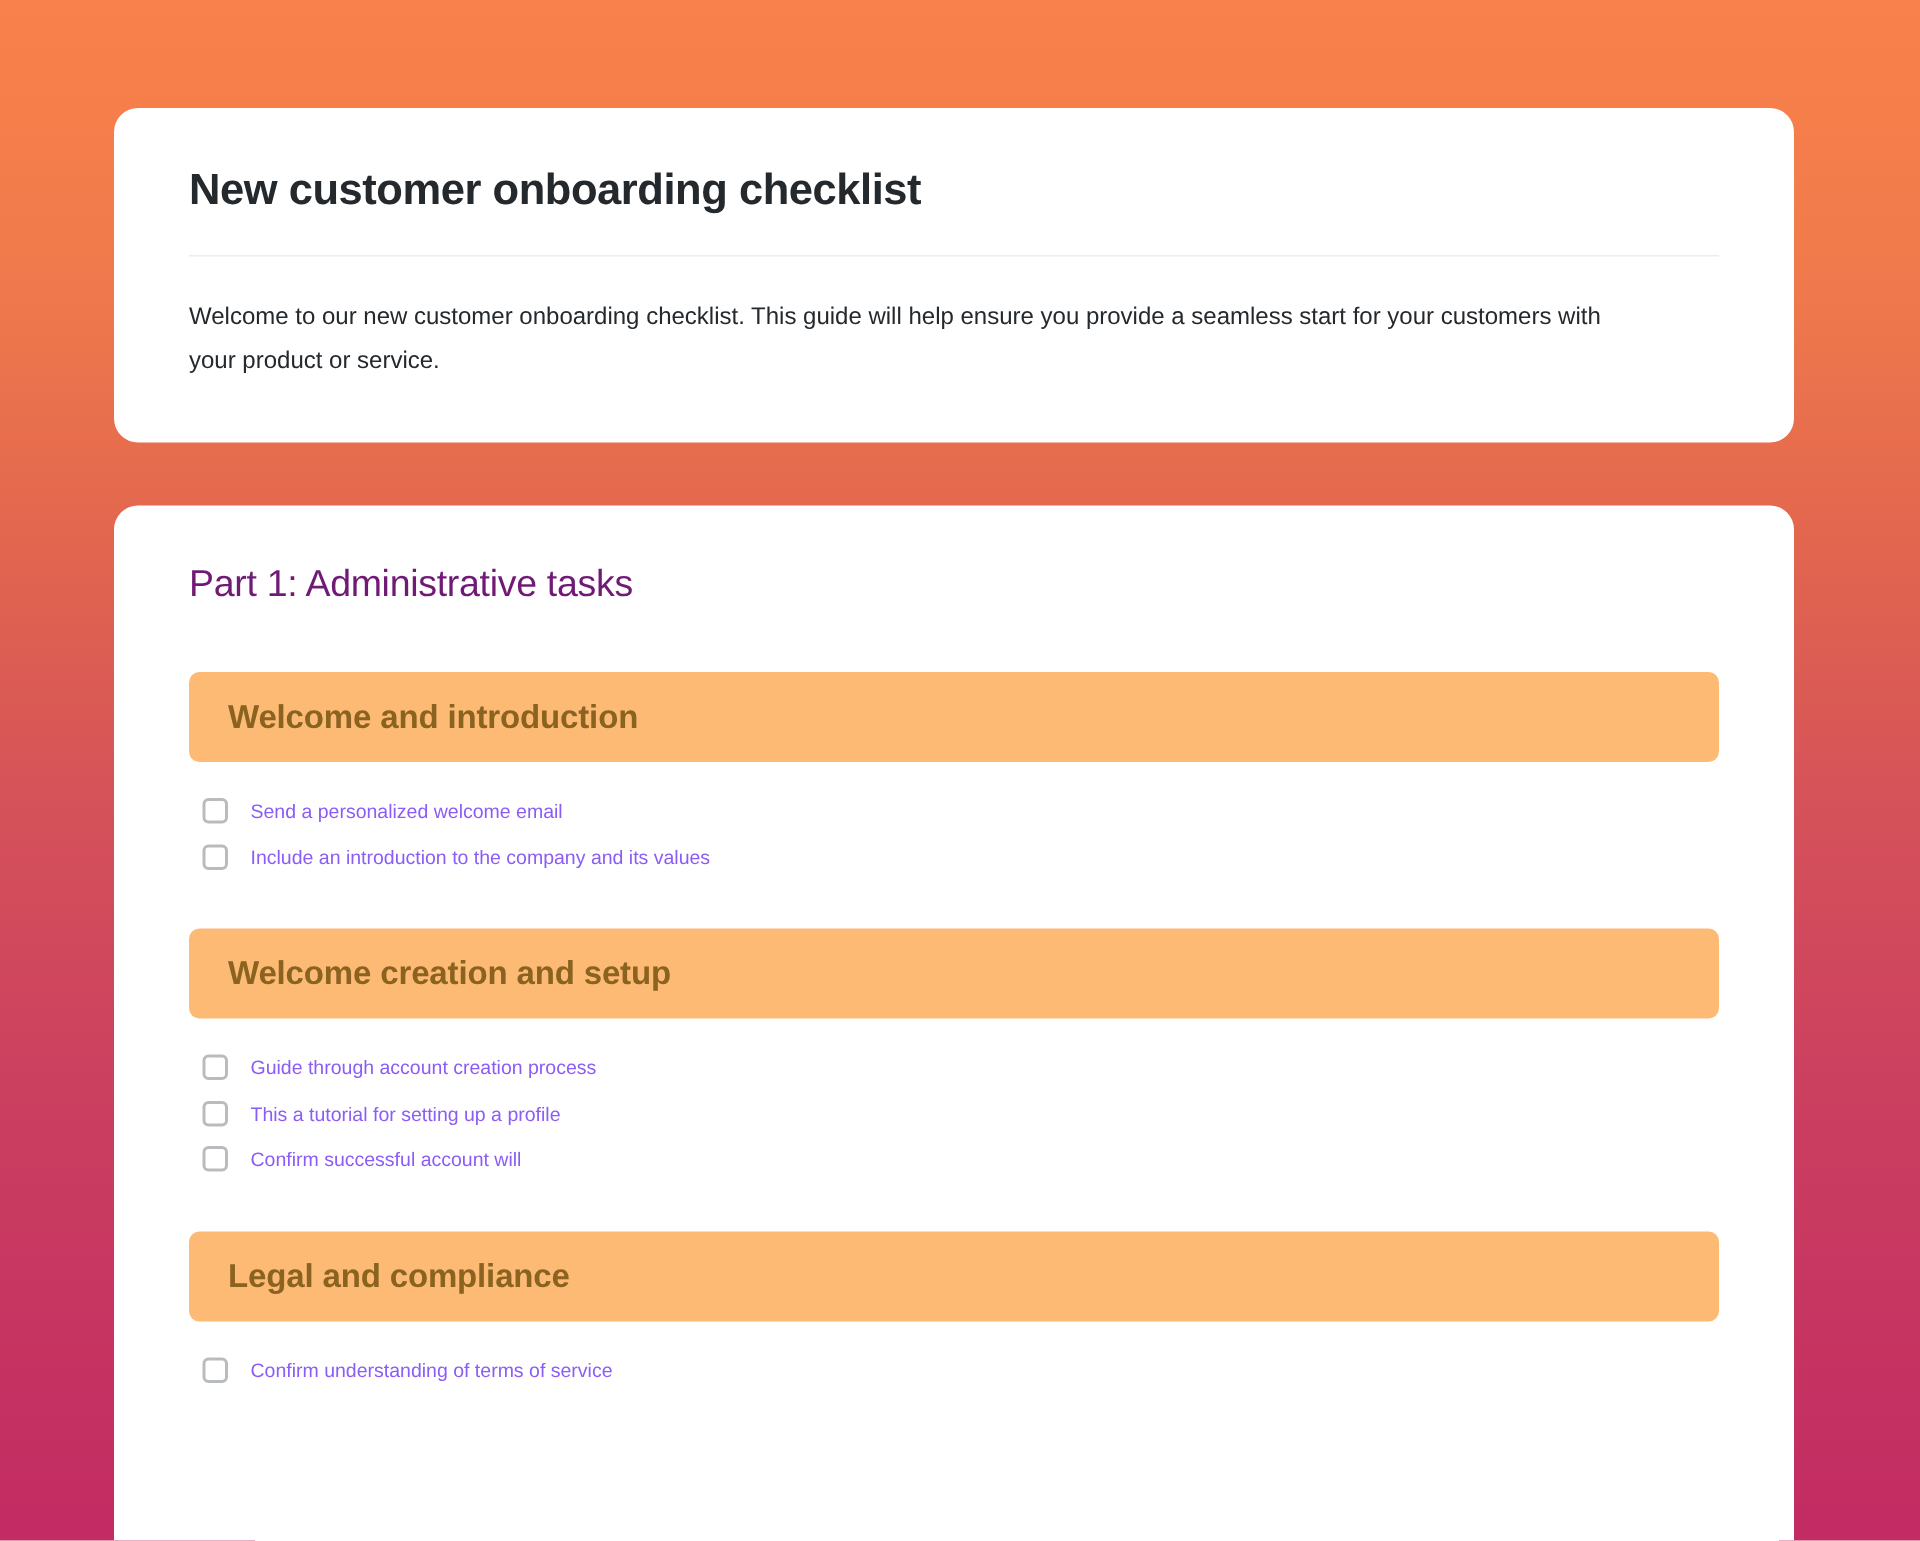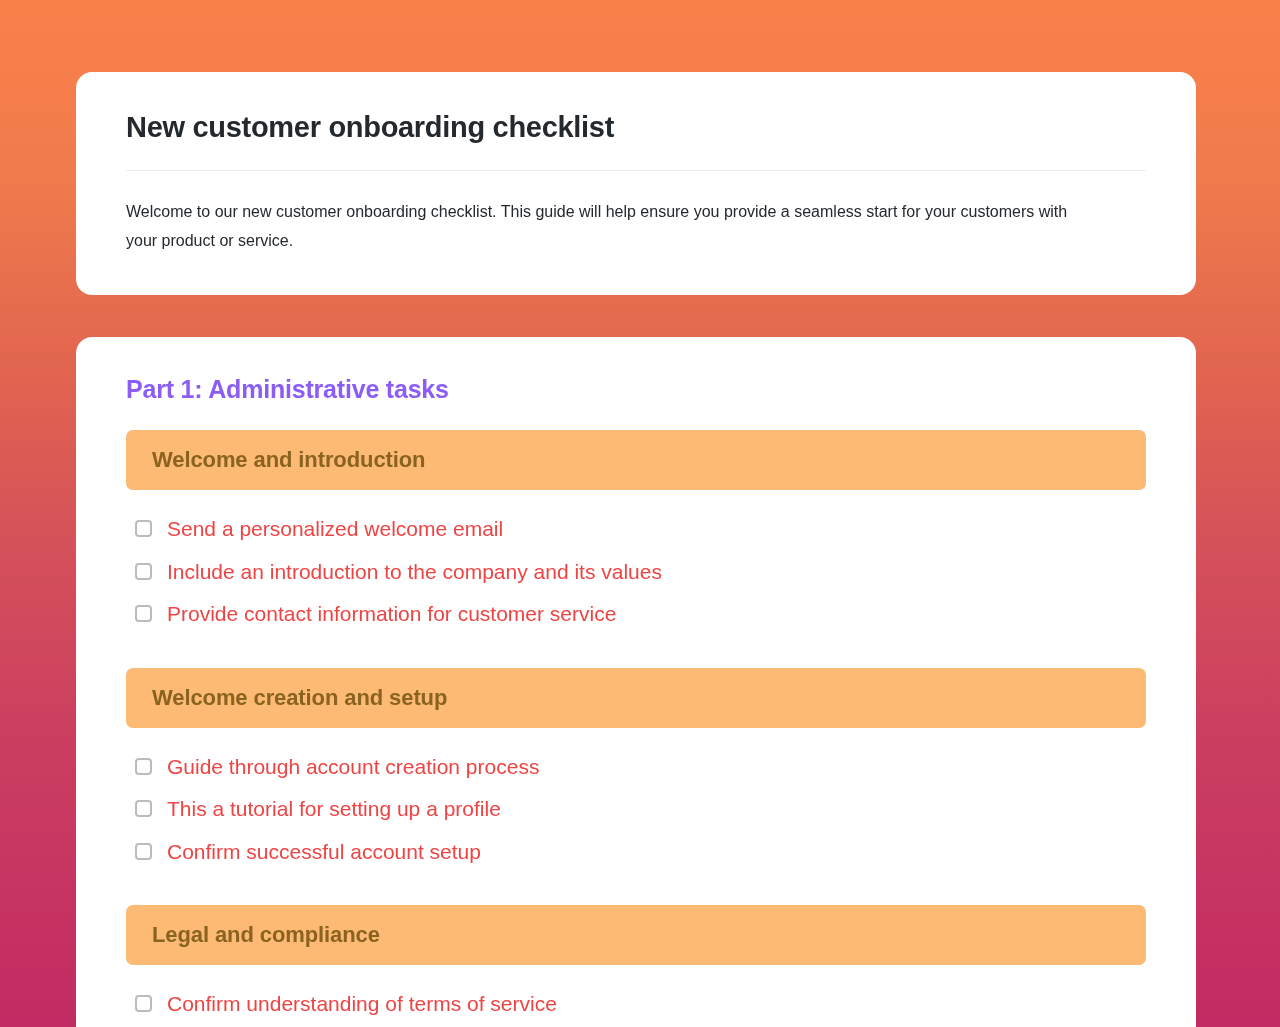--- a/index.html
+++ b/index.html
@@ -67,24 +67,24 @@
     top: 337px;
     padding: 38px 50px 0 50px;
     height: 690px;
     border-bottom-left-radius: 0;
     border-bottom-right-radius: 0;
     overflow: hidden;
   }
 
   .part-title {
     font-size: 25px;
-    font-weight: bold;
-    color: #8b5cf6;
+    font-weight: normal;
+    color: #701a75;
     letter-spacing: -0.2px;
-    margin-bottom: 26px;
+    margin-bottom: 44px;
   }
 
   .section { margin-bottom: 0; }
 
   .section-band {
     background: #fdba74;
     border-radius: 7px;
     padding: 17px 0 17px 26px;
   }
 
@@ -110,23 +110,23 @@
   .checkbox {
     flex: 0 0 auto;
     width: 17px;
     height: 17px;
     border: 2px solid #B9BCBF;
     border-radius: 4px;
     background: #FFFFFF;
   }
 
   .task-label {
-    font-size: 21px;
+    font-size: 13px;
     line-height: 1.5;
-    color: #ef4444;
+    color: #8b5cf6;
   }
 
   .section + .section { margin-top: 32px; }
 </style>
 </head>
 <body>
 
 <div class="page">
 
   <section class="card card-intro">
@@ -144,43 +144,39 @@
       </div>
       <ul class="task-list">
         <li class="task-item">
           <span class="checkbox"></span>
           <span class="task-label">Send a personalized welcome email</span>
         </li>
         <li class="task-item">
           <span class="checkbox"></span>
           <span class="task-label">Include an introduction to the company and its values</span>
         </li>
-        <li class="task-item">
-          <span class="checkbox"></span>
-          <span class="task-label">Provide contact information for customer service</span>
-        </li>
       </ul>
     </div>
 
     <div class="section">
       <div class="section-band">
         <span class="section-band-title">Welcome creation and setup</span>
       </div>
       <ul class="task-list">
         <li class="task-item">
           <span class="checkbox"></span>
           <span class="task-label">Guide through account creation process</span>
         </li>
         <li class="task-item">
           <span class="checkbox"></span>
           <span class="task-label">This a tutorial for setting up a profile</span>
         </li>
         <li class="task-item">
           <span class="checkbox"></span>
-          <span class="task-label">Confirm successful account setup</span>
+          <span class="task-label">Confirm successful account will</span>
         </li>
       </ul>
     </div>
 
     <div class="section">
       <div class="section-band">
         <span class="section-band-title">Legal and compliance</span>
       </div>
       <ul class="task-list">
         <li class="task-item">

